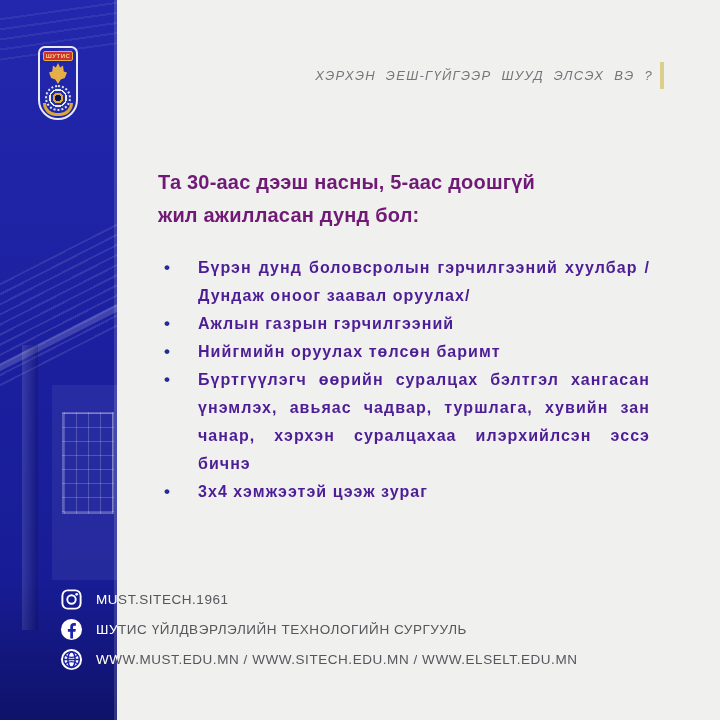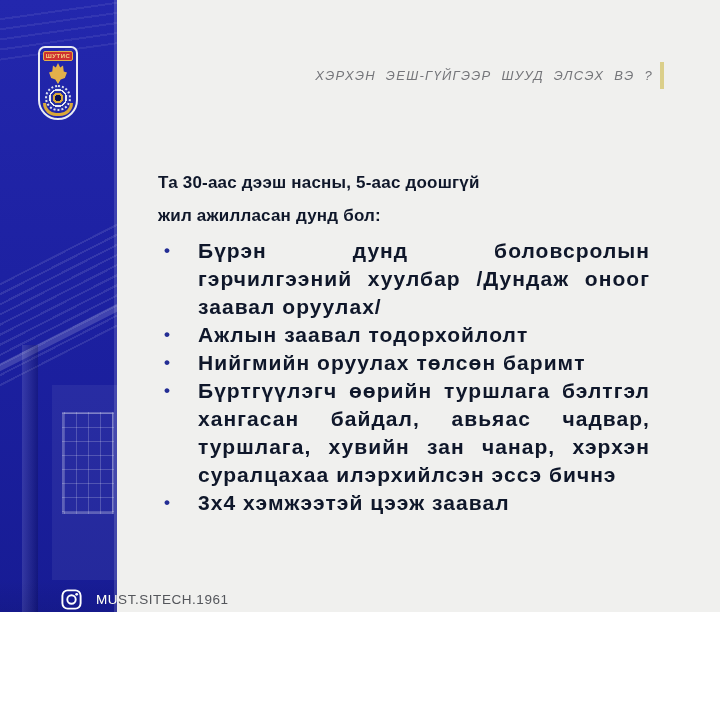--- a/index.html
+++ b/index.html
@@ -1,17 +1,17 @@
 <!DOCTYPE html>
 <html><head>
 <meta charset="utf-8">
 <style>
   html, body { margin: 0; padding: 0; }
   .canvas {
-    position: relative; width: 720px; height: 612px; overflow: hidden;
+    position: relative; width: 720px; height: 720px; overflow: hidden;
     background: #f0f0ee;
     font-family: "Liberation Sans", sans-serif;
   }
 
   
   .sidebar {
     position: absolute; left: 0; top: 0; width: 117px; height: 720px;
     background: linear-gradient(180deg, #2327ad 0%, #1c20a0 45%, #151a90 100%);
     overflow: hidden;
   }
@@ -76,27 +76,27 @@
     display: flex; align-items: center; gap: 7px;
   }
   .headerq-text {
     font-style: italic; font-size: 13px; color: #75767a;
     letter-spacing: 1.3px; word-spacing: 5px; white-space: nowrap;
   }
   .headerq-cursor { width: 4px; height: 27px; background: #dbcf8a; }
 
   
   .content { position: absolute; left: 158px; top: 166px; width: 498px; }
-  .title { color: #0f172a; font-weight: bold; font-size: 17px; line-height: 33px;
-    letter-spacing: 0.2px; margin: 0 0 5px 0; }
+  .title { color: #701a75; font-weight: bold; font-size: 20px; line-height: 33px;
+    letter-spacing: 0.2px; margin: 0 0 22px 0; }
   .title div { white-space: nowrap; }
   .bullets { list-style: none; margin: 0; padding: 0; }
   .bullets li {
     position: relative; padding-left: 40px; width: 452px;
-    color: #0f172a; font-weight: bold; font-size: 21px; line-height: 28px;
+    color: #4c1d95; font-weight: bold; font-size: 16px; line-height: 28px;
     letter-spacing: 1.05px; text-align: justify;
   }
   .bullets li::before {
     content: "\2022"; position: absolute; left: 6px; top: 0;
     font-size: 17px; color: #232d94;
   }
 
   
   .footer { position: absolute; left: 60px; top: 588px; }
   .frow { display: flex; align-items: center; height: 23px; margin-bottom: 7px; }
@@ -135,24 +135,24 @@
     <span class="headerq-cursor"></span>
   </div>
 
   <div class="content">
     <h1 class="title">
       <div>Та 30-аас дээш насны, 5-аас доошгүй</div>
       <div>жил ажилласан дунд бол:</div>
     </h1>
     <ul class="bullets">
       <li>Бүрэн дунд боловсролын гэрчилгээний хуулбар /Дундаж оноог заавал оруулах/</li>
-      <li>Ажлын заавал тодорхойлолт</li>
+      <li>Ажлын газрын гэрчилгээний</li>
       <li>Нийгмийн оруулах төлсөн баримт</li>
-      <li>Бүртгүүлэгч өөрийн туршлага бэлтгэл хангасан байдал, авьяас чадвар, туршлага, хувийн зан чанар, хэрхэн суралцахаа илэрхийлсэн эссэ бичнэ</li>
-      <li>3х4 хэмжээтэй цээж заавал</li>
+      <li>Бүртгүүлэгч өөрийн суралцах бэлтгэл хангасан үнэмлэх, авьяас чадвар, туршлага, хувийн зан чанар, хэрхэн суралцахаа илэрхийлсэн эссэ бичнэ</li>
+      <li>3х4 хэмжээтэй цээж зураг</li>
     </ul>
   </div>
 
   <div class="footer">
 
     <div class="frow">
       <span class="ficon">
         <svg width="23" height="23" viewBox="0 0 24 24">
           <rect x="2.5" y="2.5" width="19" height="19" rx="5.5" fill="none" stroke="#ffffff" stroke-width="2"></rect>
           <circle cx="12" cy="12" r="4.4" fill="none" stroke="#ffffff" stroke-width="2"></circle>

